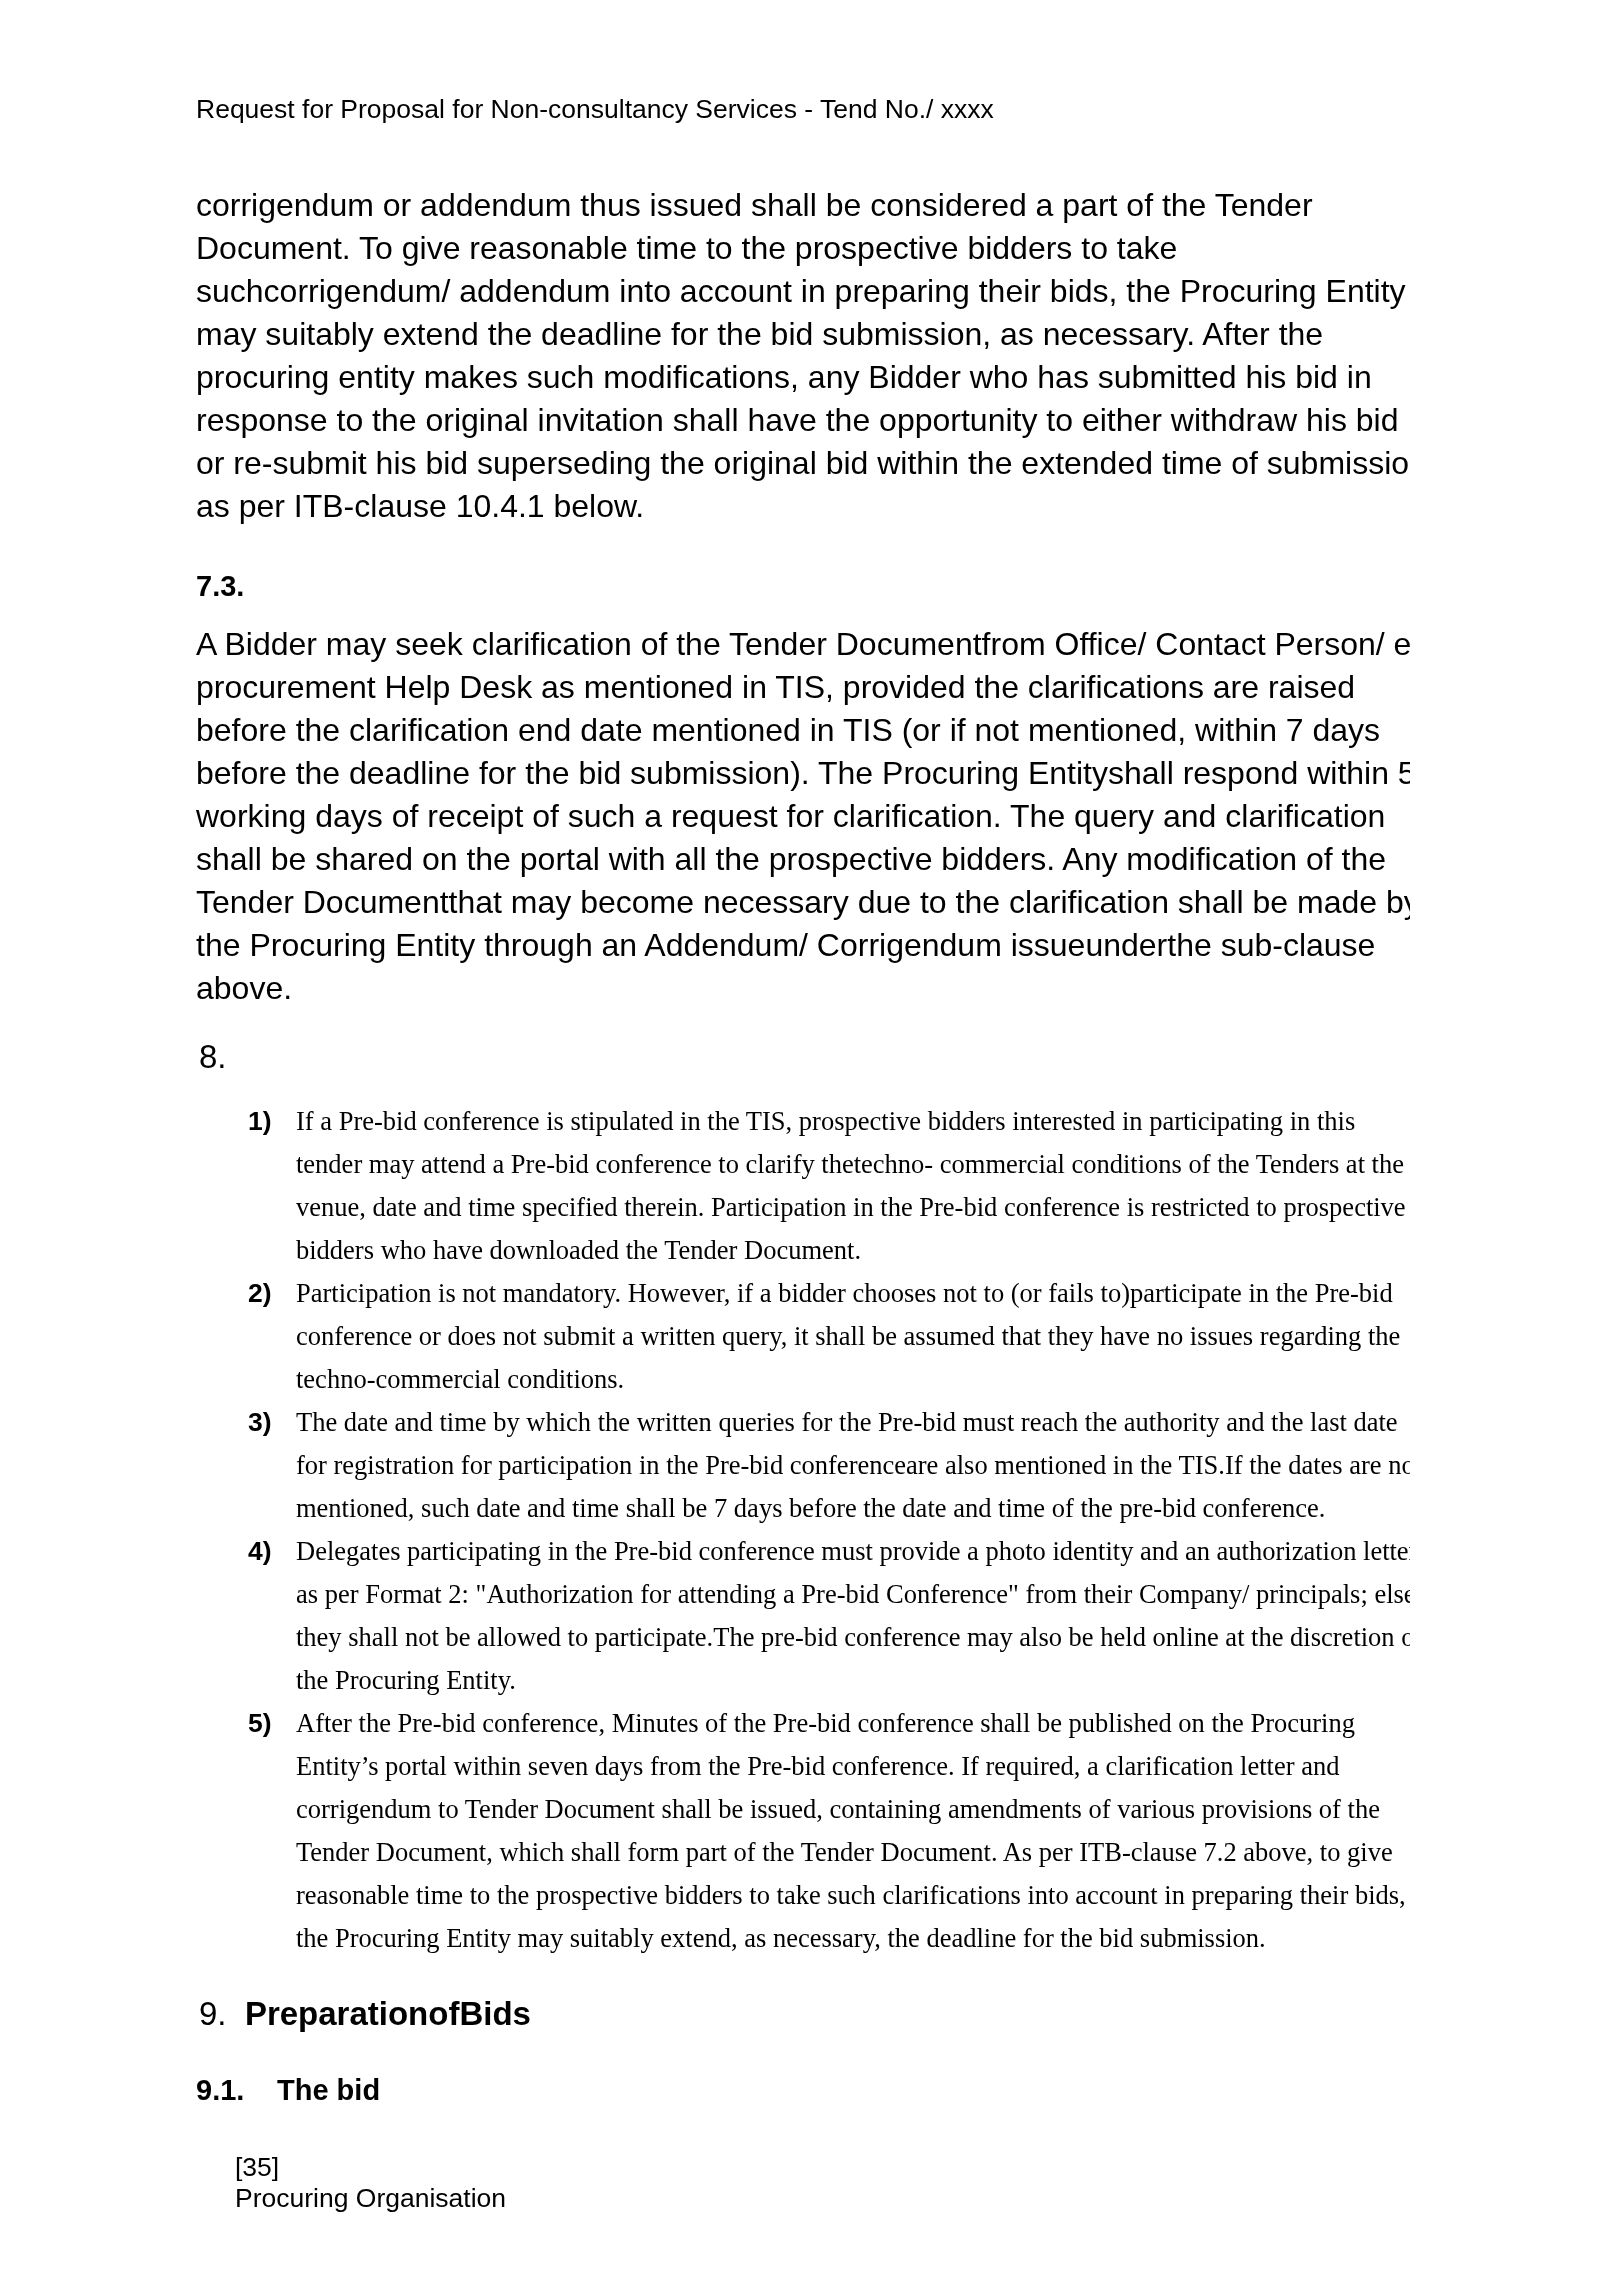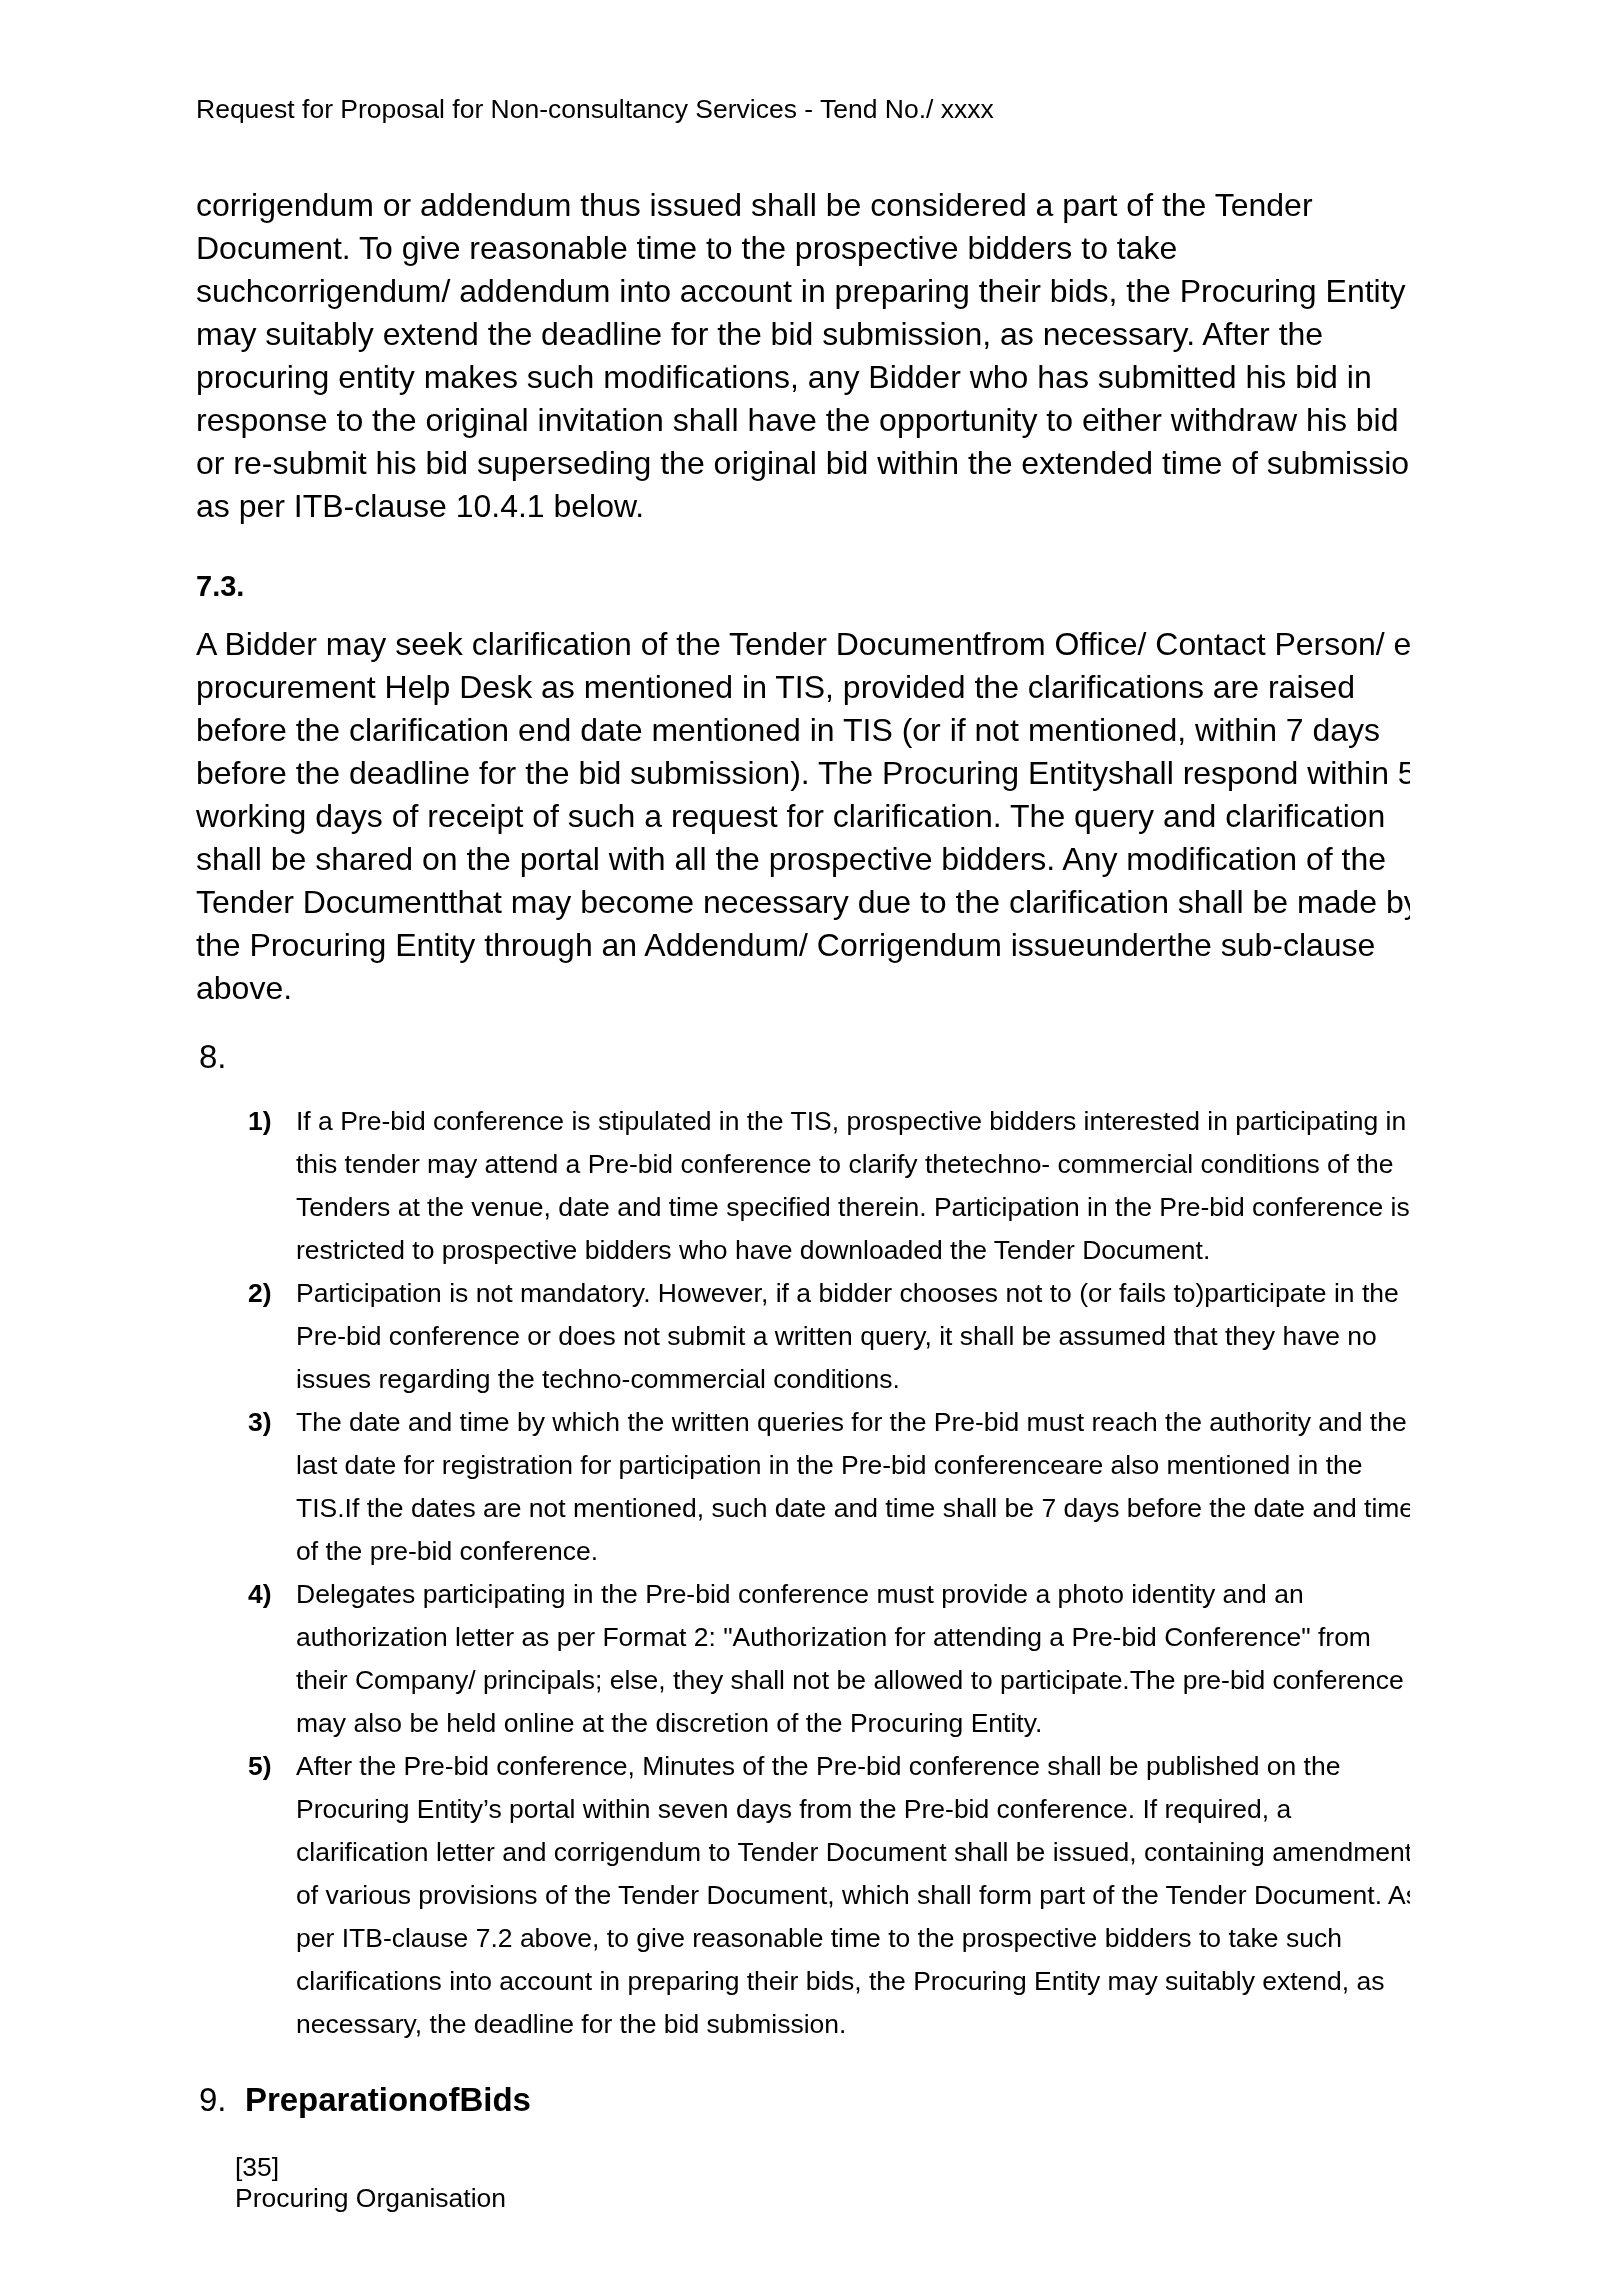--- a/index.html
+++ b/index.html
@@ -76,20 +76,21 @@
     font-size: 26.5px;
     line-height: 43px;
   }
   .numbered-list .li-marker {
     flex: none;
     width: 48px;
     font-weight: bold;
   }
   .numbered-list .li-text {
     flex: 1;
+    font-family: Liberation Serif, serif;
   }
   .running-footer {
     position: absolute;
     left: 235px;
     right: 196px;
     top: 2152px;
     display: flex;
     justify-content: space-between;
     font-size: 26.5px;
     line-height: 31px;
@@ -138,20 +139,24 @@
         <span class="li-marker">5)</span>
         <span class="li-text">After the Pre-bid conference, Minutes of the Pre-bid conference shall be published on the Procuring Entity’s portal within seven days from the Pre-bid conference. If required, a clarification letter and corrigendum to Tender Document shall be issued, containing amendments of various provisions of the Tender Document, which shall form part of the Tender Document. As per ITB-clause 7.2 above, to give reasonable time to the prospective bidders to take such clarifications into account in preparing their bids, the Procuring Entity may suitably extend, as necessary, the deadline for the bid submission.</span>
       </li>
     </ul>
 
     <div class="h1-heading h1-9">
       <span class="h1-num">9.</span>
       <span class="h1-title">PreparationofBids</span>
     </div>
 
+    <div class="h2-heading h2-91">
+      <span class="h2-num">9.1.</span>
+      <span class="h2-title">The bid</span>
+    </div>
 
   </div>
 
   <div class="running-footer">
     <span>[35]</span>
     <span>Procuring Organisation</span>
   </div>
 
 </div>
 

